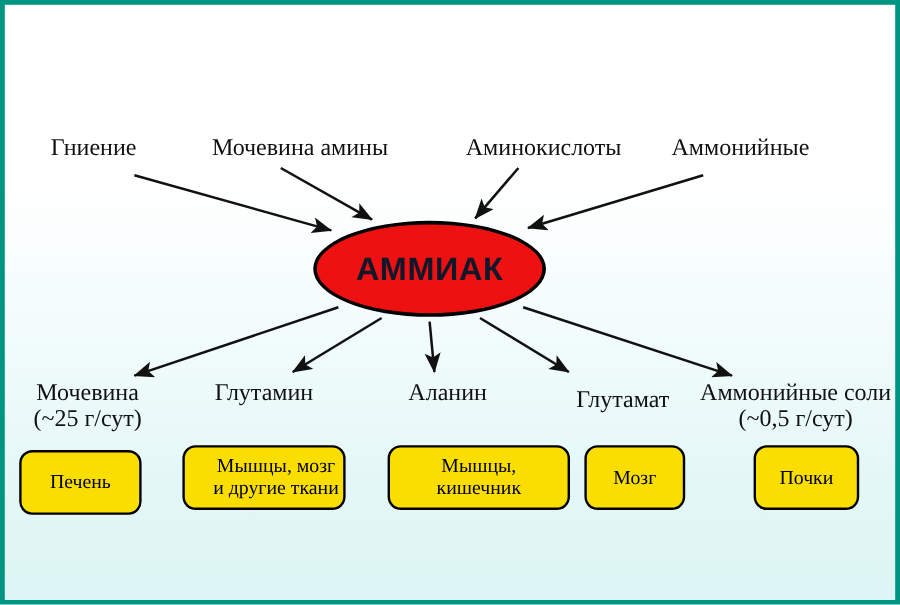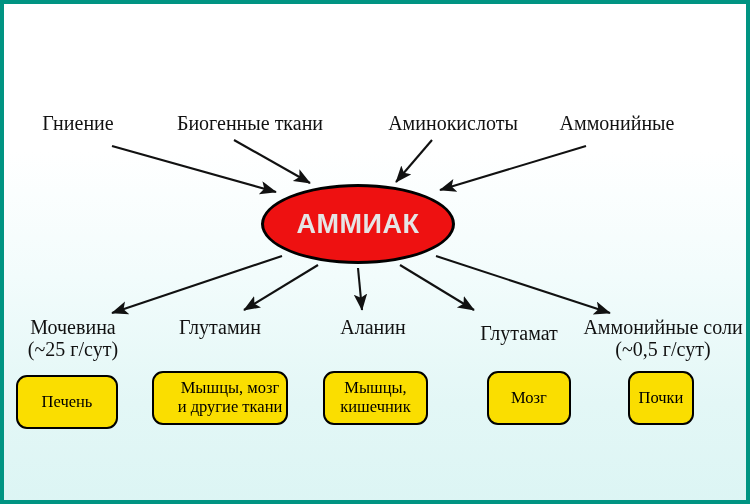--- a/index.html
+++ b/index.html
@@ -70,21 +70,21 @@
     box-sizing: border-box;
     display: flex;
     align-items: center;
     justify-content: center;
     z-index: 18;
   }
   #ammonia-ellipse span {
     font-family: "Liberation Sans", "DejaVu Sans", sans-serif;
     font-weight: bold;
     font-size: 27px;
-    color: #e5e5e5;
+    color: #0f172a;
     letter-spacing: 0.5px;
   }
 
   .tissue-box {
     position: absolute;
     background: #fade00;
     border: 2.5px solid #000000;
     border-radius: 11px;
     box-sizing: border-box;
     display: flex;
@@ -121,21 +121,21 @@
     <line x1="358" y1="268" x2="362" y2="310" stroke="#111111" stroke-width="2.1" marker-end="url(#ah)"></line>
     <line x1="400" y1="265" x2="474" y2="310" stroke="#111111" stroke-width="2.1" marker-end="url(#ah)"></line>
     <line x1="436" y1="256" x2="610" y2="313" stroke="#111111" stroke-width="2.1" marker-end="url(#ah)"></line>
   </svg>
 
   <div class="node-label" style="left:32px; top:112px; width:92px;">
     <span>Гниение</span>
   </div>
 
   <div class="node-label" style="left:165px; top:112px; width:170px;">
-    <span>Биогенные ткани</span>
+    <span>Мочевина амины</span>
   </div>
 
   <div class="node-label" style="left:382px; top:112px; width:142px;">
     <span>Аминокислоты</span>
   </div>
 
   <div class="node-label" style="left:553px; top:112px; width:128px;">
     <span>Аммонийные</span>
   </div>
 
@@ -171,33 +171,33 @@
     </div>
   </div>
 
   <div class="tissue-box" style="left:152px; top:371px; width:136px; height:54px;padding-left:20px;">
     <div>
       <span>Мышцы, мозг</span><br>
       <span>и другие ткани</span>
     </div>
   </div>
 
-  <div class="tissue-box" style="left:323px; top:371px; width:105px; height:54px;">
+  <div class="tissue-box" style="left:323px; top:371px; width:152px; height:54px;">
     <div>
       <span>Мышцы,</span><br>
       <span>кишечник</span>
     </div>
   </div>
 
   <div class="tissue-box" style="left:487px; top:371px; width:84px; height:54px;">
     <div>
       <span>Мозг</span>
     </div>
   </div>
 
-  <div class="tissue-box" style="left:628px; top:371px; width:66px; height:54px;">
+  <div class="tissue-box" style="left:628px; top:371px; width:88px; height:54px;">
     <div>
       <span>Почки</span>
     </div>
   </div>
 
   <div id="frame"></div>
 </div>
 
 </body></html>

